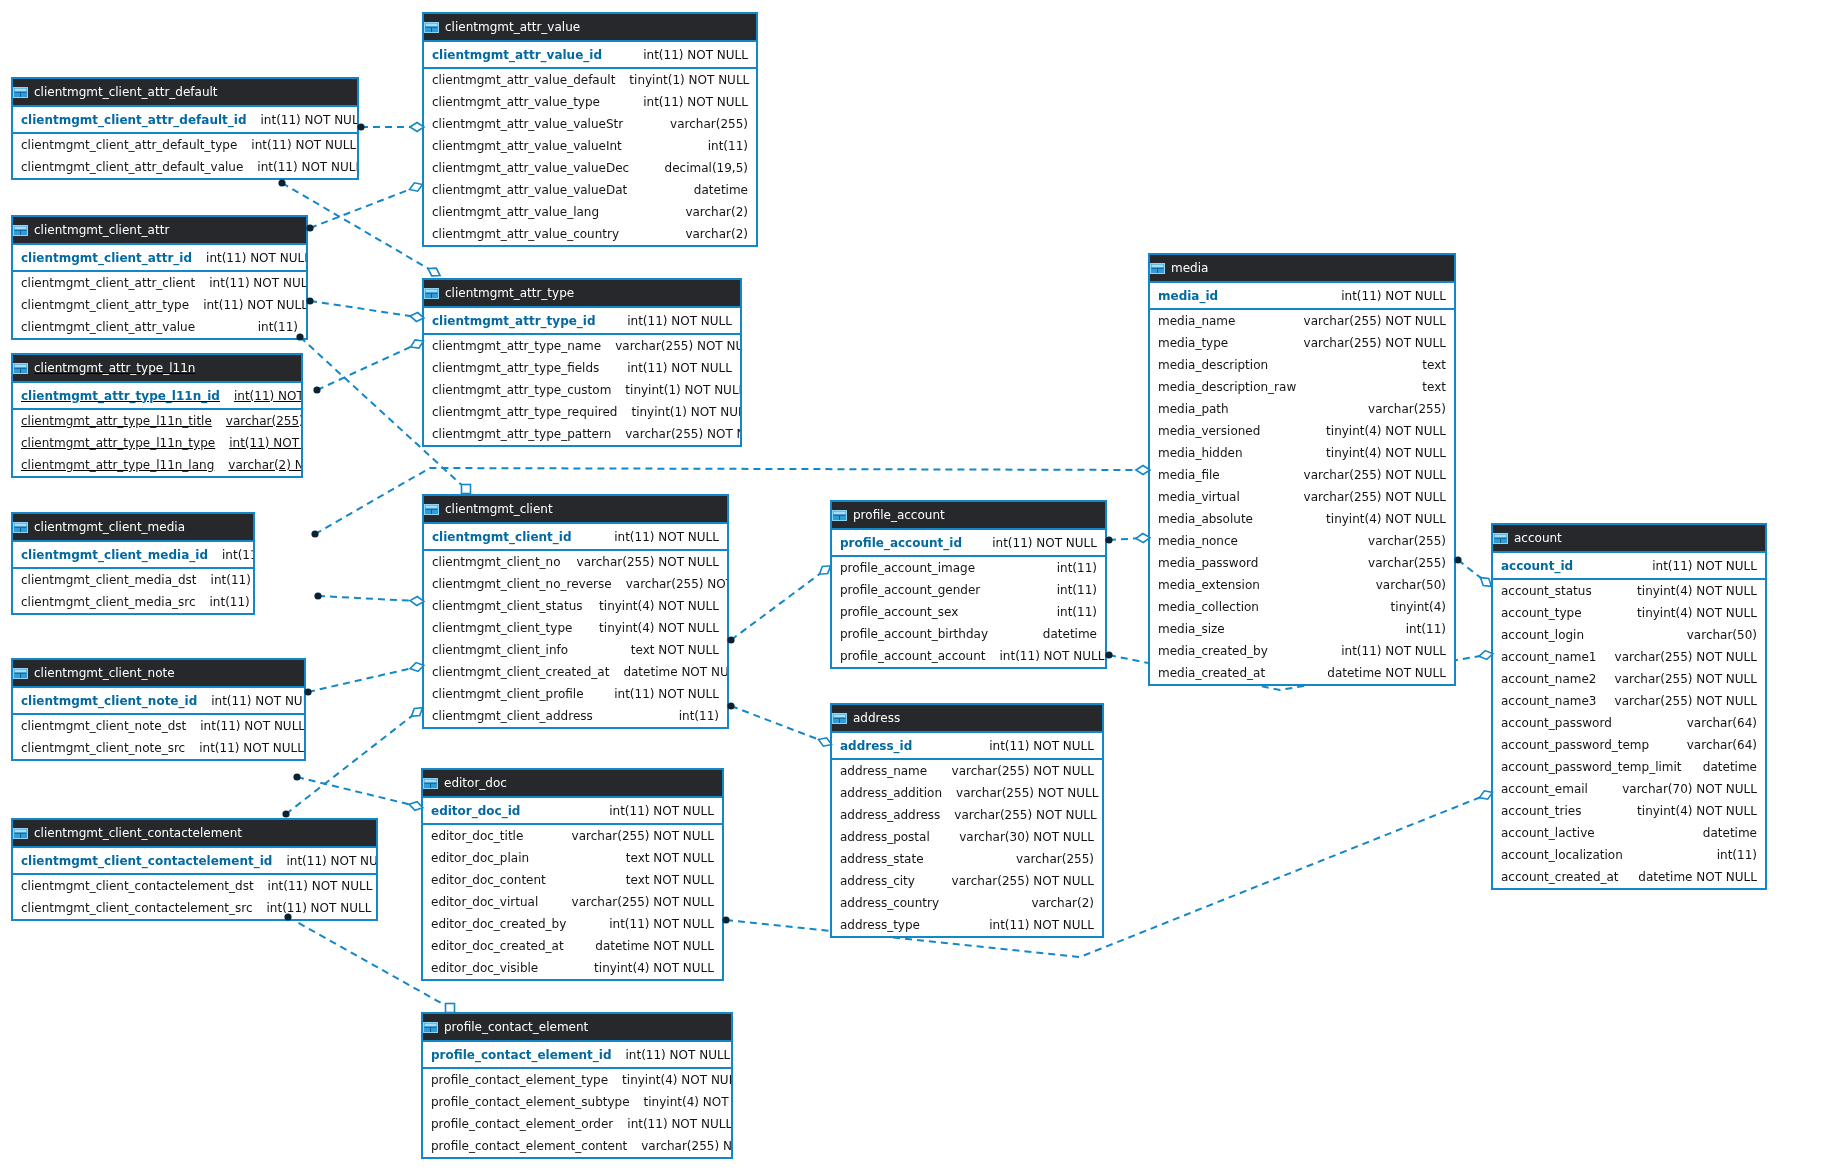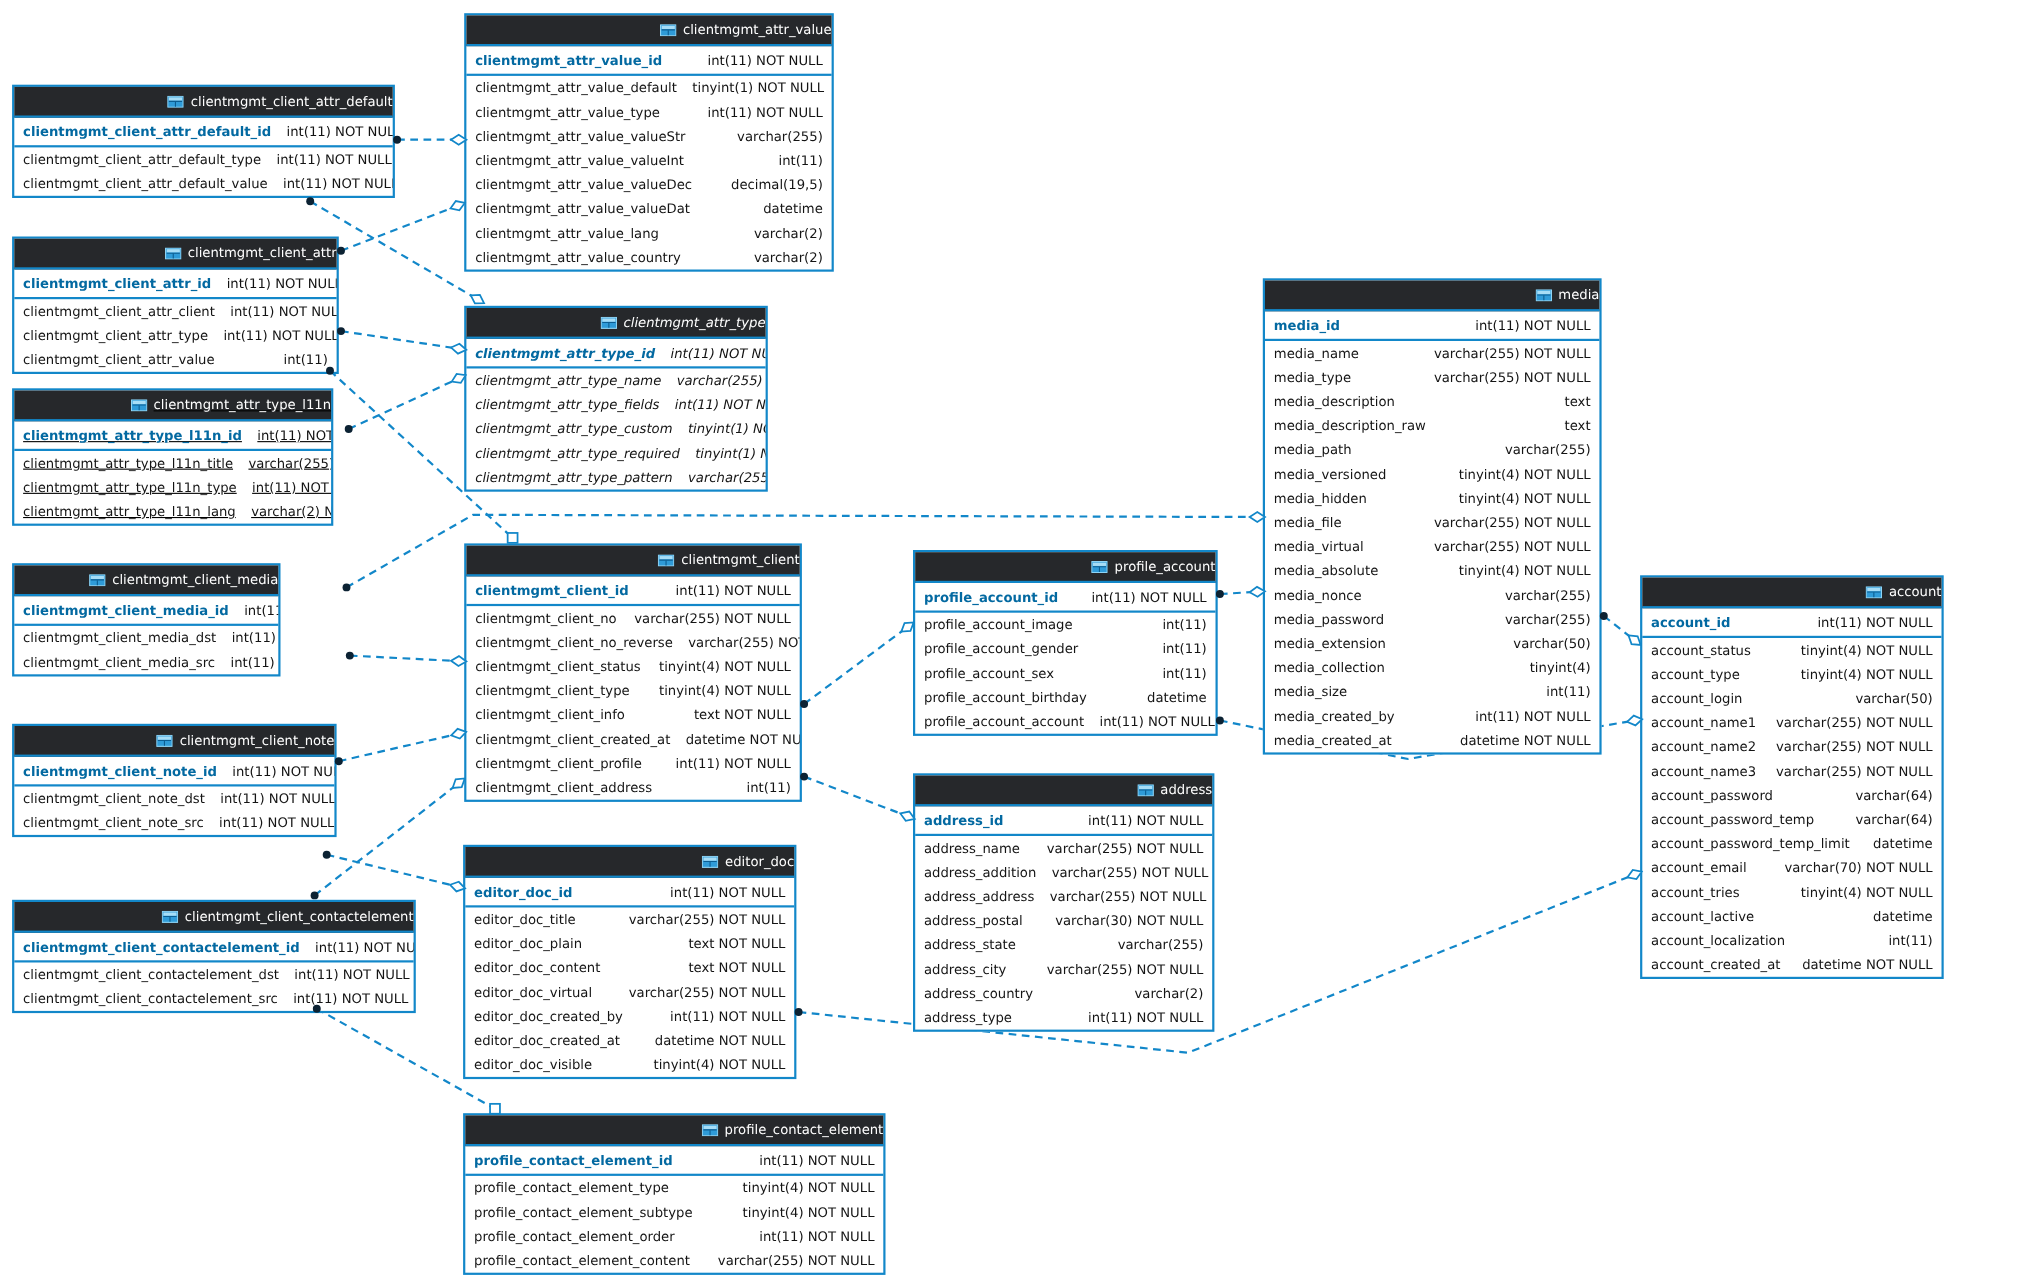--- a/index.html
+++ b/index.html
@@ -9,21 +9,21 @@
     font-family:"DejaVu Sans","Liberation Sans",sans-serif;
   }
   #edge-layer,#marker-layer{position:absolute;left:0;top:0;z-index:0;}
   #marker-layer{z-index:2;pointer-events:none;}
   .db-table{
     position:absolute;z-index:1;background:#ffffff;
     border:2px solid #1287c9;box-sizing:border-box;
   }
   .db-table-header{
     background:#26282b;color:#ffffff;height:26px;
-    display:flex;align-items:center;justify-content:flex-end;gap:6px;
+    display:flex;align-items:center;justify-content:flex-start;gap:6px;
     font-size:12px;border-bottom:2px solid #1287c9;white-space:nowrap;overflow:hidden;
   }
   .table-icon{display:inline-flex;align-items:center;}
   .pk-section{border-bottom:2px solid #1287c9;}
   .pk-row{
     display:flex;justify-content:space-between;align-items:center;
     height:25px;padding:0 8px;font-size:12px;white-space:nowrap;overflow:hidden;
   }
   .pk-row .col-name{font-weight:bold;color:#0369a1;}
   .pk-row .col-type{color:#111;}
@@ -273,21 +273,21 @@
       </div>
       <div class="col-row">
         <span class="col-name">clientmgmt_client_contactelement_dst</span>
         <span class="col-type">int(11) NOT NULL</span>
       </div>
       <div class="col-row">
         <span class="col-name">clientmgmt_client_contactelement_src</span>
         <span class="col-type">int(11) NOT NULL</span>
       </div>
     </div>
-    <div class="db-table" style="left: 422px; top: 278px; width: 276px; font-style: italic;">
+    <div class="db-table" style="left: 422px; top: 278px; width: 320px;">
       <div class="db-table-header">
         <span class="table-icon">
           <svg width="15" height="11" viewBox="0 0 15 11">
             <rect x="0.5" y="0.5" width="14" height="10" fill="#2f9bd8" stroke="#8ed4f5"></rect>
             <rect x="1.5" y="1.5" width="12" height="3" fill="#a7ddf6"></rect>
             <line x1="1.5" y1="5.2" x2="13.5" y2="5.2" stroke="#0c5e92" stroke-width="1"></line>
             <line x1="7.5" y1="5.5" x2="7.5" y2="10" stroke="#0c5e92" stroke-width="1"></line>
           </svg>
         </span>
         <span>clientmgmt_attr_type</span>
@@ -410,21 +410,21 @@
       </div>
       <div class="col-row">
         <span class="col-name">editor_doc_created_at</span>
         <span class="col-type">datetime NOT NULL</span>
       </div>
       <div class="col-row">
         <span class="col-name">editor_doc_visible</span>
         <span class="col-type">tinyint(4) NOT NULL</span>
       </div>
     </div>
-    <div class="db-table" style="left: 421px; top: 1012px; width: 384px;">
+    <div class="db-table" style="left: 421px; top: 1012px; width: 312px;">
       <div class="db-table-header">
         <span class="table-icon">
           <svg width="15" height="11" viewBox="0 0 15 11">
             <rect x="0.5" y="0.5" width="14" height="10" fill="#2f9bd8" stroke="#8ed4f5"></rect>
             <rect x="1.5" y="1.5" width="12" height="3" fill="#a7ddf6"></rect>
             <line x1="1.5" y1="5.2" x2="13.5" y2="5.2" stroke="#0c5e92" stroke-width="1"></line>
             <line x1="7.5" y1="5.5" x2="7.5" y2="10" stroke="#0c5e92" stroke-width="1"></line>
           </svg>
         </span>
         <span>profile_contact_element</span>

